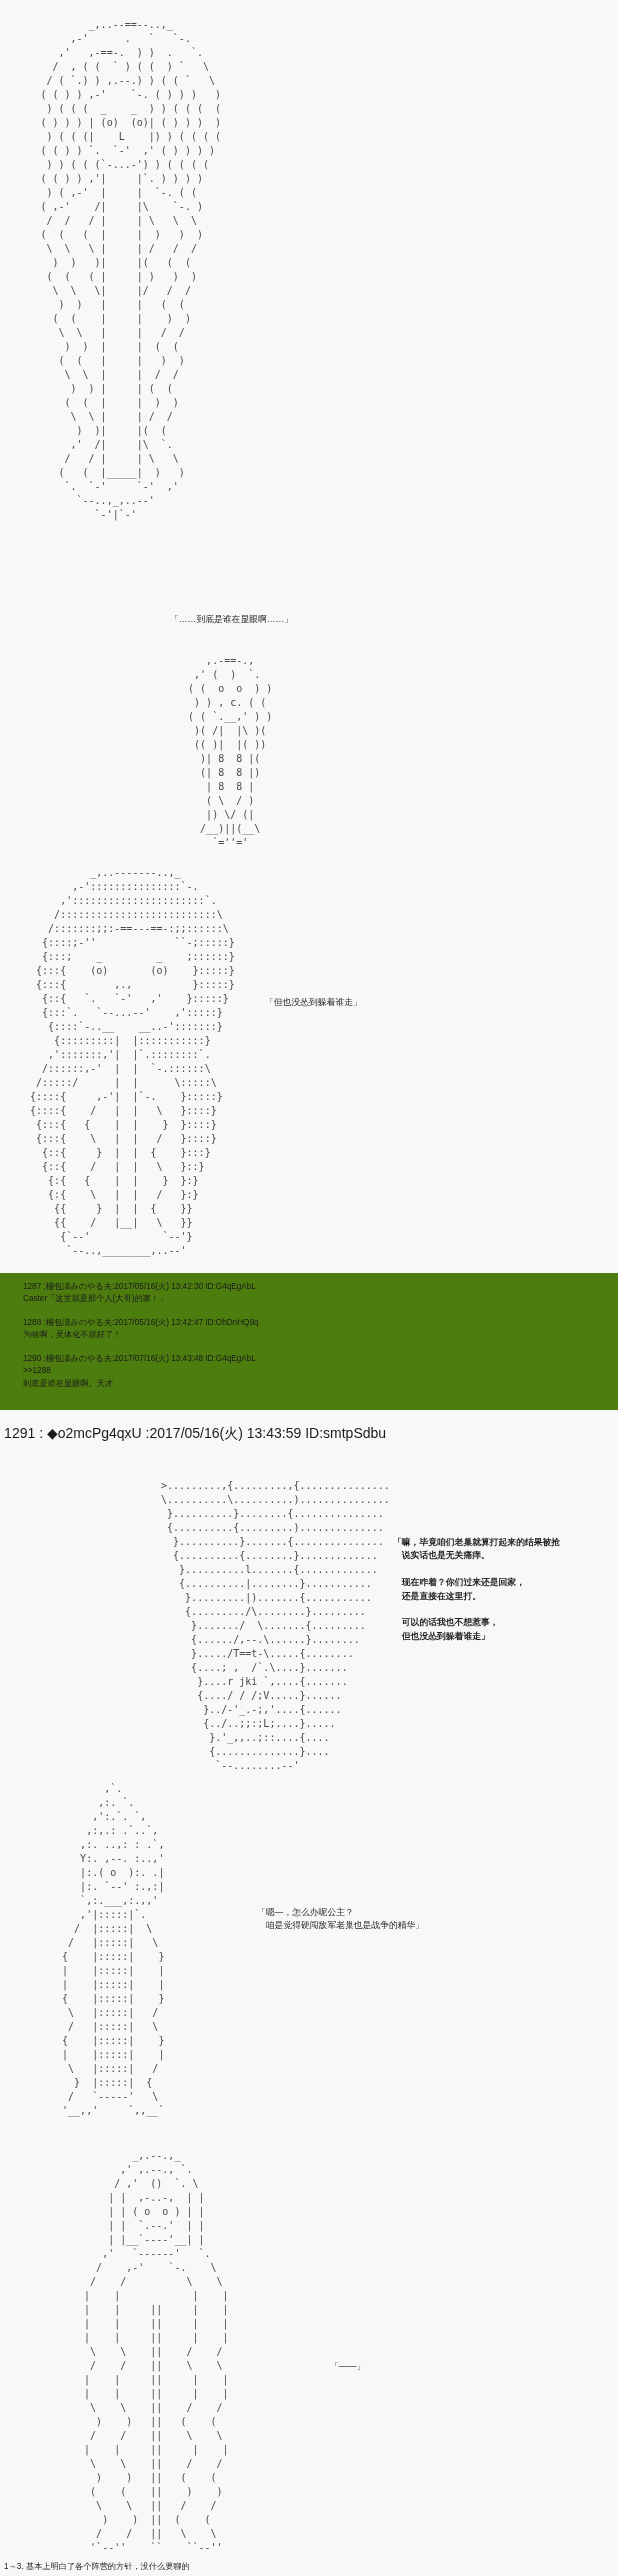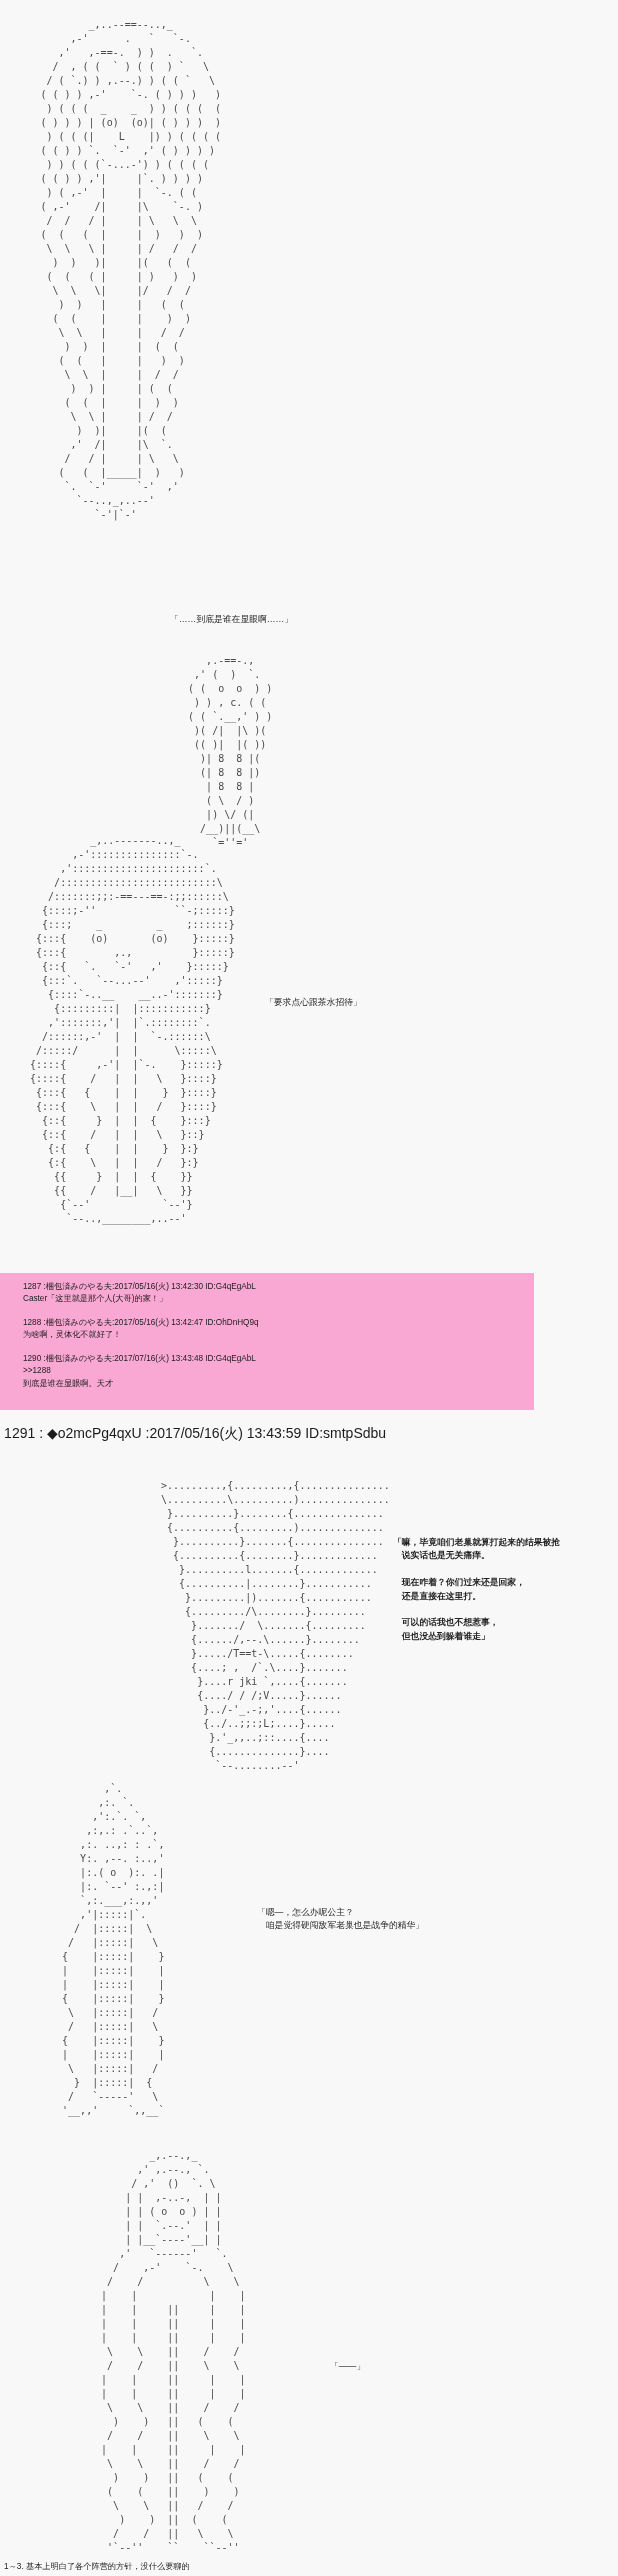--- a/index.html
+++ b/index.html
@@ -1,21 +1,21 @@
 <!DOCTYPE html>
 <html style="font-size:8.2px"><head>
 <meta charset="utf-8">
 <style>
   html,body{margin:0;padding:0;}
   body{background:#f8f8f8;font-family:"Liberation Sans",sans-serif;}
   #page{position:relative;width:618px;height:2886px;background:#f8f8f8;overflow:hidden;}
   .aa{position:absolute;font-family:"DejaVu Sans Mono",monospace;font-size:10px;
       line-height:14px;white-space:pre;color:#4a4a4a;}
   .dlg{position:absolute;font-size:8.8px;line-height:13.4px;white-space:pre;color:#1e1e1e;}
-  .pblock{position:absolute;left:0;width:534px;background:#f9a8d4;box-sizing:border-box;}
+  .pblock{position:absolute;left:0;width:618px;background:#4d7c0f;box-sizing:border-box;}
   .pblock1{top:1273px;height:137px;padding:7.7px 0 0 23px;}
   .post{margin:0 0 11.3px 0;font-size:8.2px;line-height:12.4px;color:#1b1b1b;}
   .post .hdr{white-space:pre;}
   .post .body{white-space:pre;}
   .replylink{display:inline-block;cursor:pointer;}
   .authorline{position:absolute;left:4.1px;top:1427px;font-size:14px;line-height:12.4px;
       color:#1b1b1b;white-space:pre;}
   .listblock{position:absolute;left:4.1px;top:2560px;font-size:8.2px;line-height:14px;
       color:#1b1b1b;white-space:pre;}
 </style>
@@ -68,21 +68,21 @@
    ( ( `.__,' ) )
     )( /|  |\ )(
     (( )|  |( ))
      )| 8  8 |(
      (| 8  8 |)
       | 8  8 |
       ( \  / )
       |) \/ (|
      /__)||(__\
        `=''='</pre>
-  <pre class="aa" style="left:18px;top:824px;">            _,..-------..,_
+  <pre class="aa" style="left:18px;top:856px;">            _,..-------..,_
          ,-':::::::::::::::`-.
        ,'::::::::::::::::::::::`.
       /::::::::::::::::::::::::::\
      /:::::::;;:-==---==-:;;::::::\
     {::::;-''             ``-;:::::}
     {:::;    _         _    ;::::::}
    {:::{    (o)       (o)    }:::::}
    {:::{        ,.,          }:::::}
     {::{   `.   `-'   ,'    }:::::}
     {:::`.   `--...--'    ,':::::}
@@ -141,21 +141,21 @@
    |    |:::::|    |
    {    |:::::|    }
     \   |:::::|   /
     /   |:::::|   \
    {    |:::::|    }
    |    |:::::|    |
     \   |:::::|   /
      }  |:::::|  {
     /   `-----'   \
    '__,,'     `,,__`</pre>
-  <pre class="aa" style="left:77px;top:2139px;">            _,.--.,_
+  <pre class="aa" style="left:60px;top:2139px;">            _,.--.,_
           ,' ,.--., `.
          / ,'  ()  `. \
         | |  ,-..-,  | |
         | | ( o  o ) | |
         | |  `.--.'  | |
         | |__`----'__| |
        ,'   `------'   `.
       /    ,-'    `-.    \
      /    /          \    \
     |    |            |    |
@@ -172,21 +172,21 @@
     |    |     ||     |    |
      \    \    ||    /    /
       )    )   ||   (    (
      (    (    ||    )    )
       \    \   ||   /    /
        )    )  ||  (    (
       /    /   ||   \    \
      '`--''    ``    ``--''</pre>
 
   <div class="dlg" style="left:170px;top:613px;text-align:center;">「……到底是谁在显眼啊……」</div>
-  <div class="dlg" style="left:265px;top:996px;">「要求点心跟茶水招待」</div>
+  <div class="dlg" style="left:265px;top:996px;">「但也没怂到躲着谁走」</div>
   <div class="dlg" style="left:393px;top:1536px;font-weight:bold;">「嘛，毕竟咱们老巢就算打起来的结果被抢
 　说实话也是无关痛痒。
 
 　现在咋着？你们过来还是回家，
 　还是直接在这里打。
 
 　可以的话我也不想惹事，
 　但也没怂到躲着谁走」</div>
   <div class="dlg" style="left:257px;top:1906px;">「嗯—，怎么办呢公主？
 　咱是觉得硬闯敌军老巢也是战争的精华」</div>

